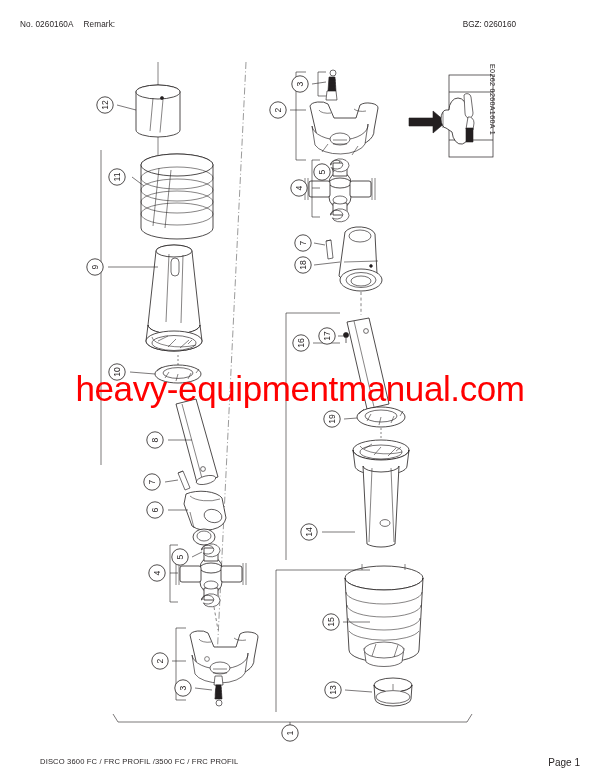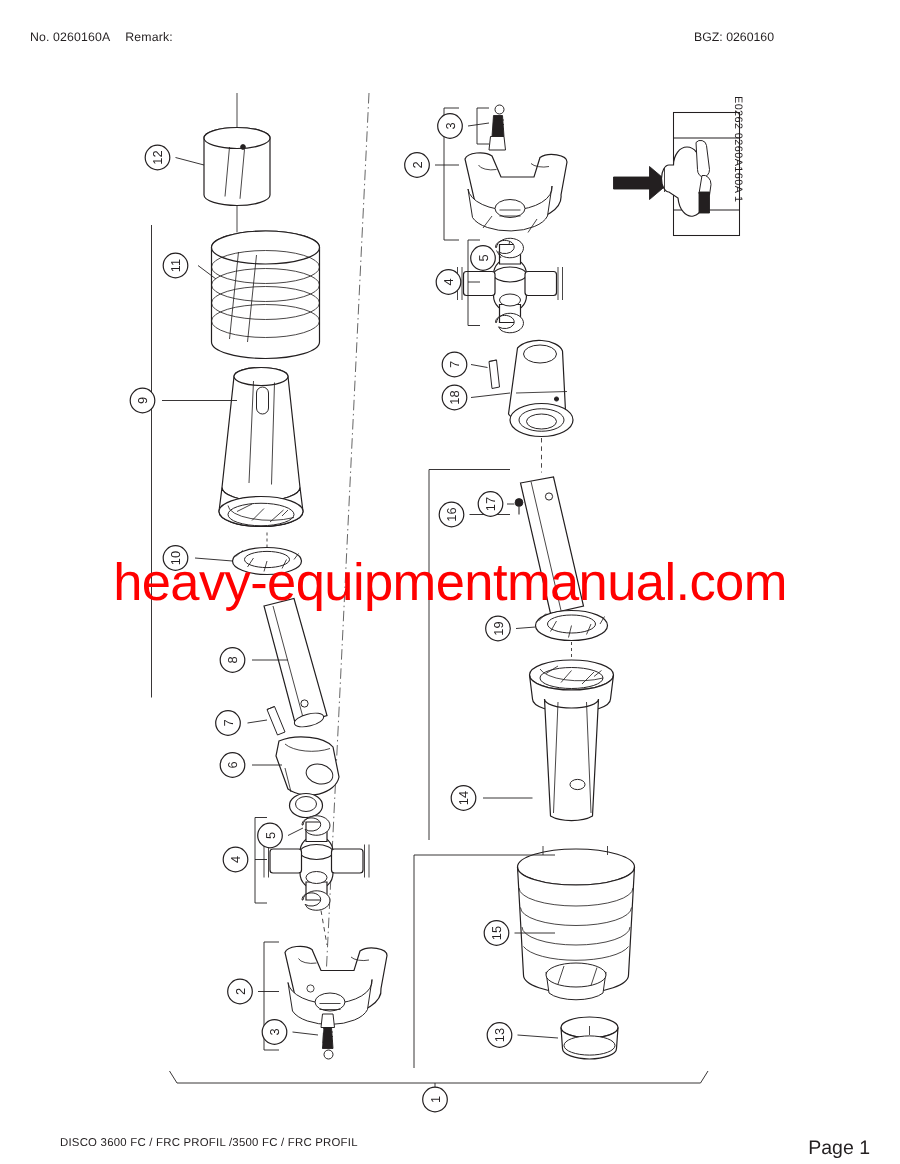--- a/index.html
+++ b/index.html
@@ -9,21 +9,21 @@
   .page{position:absolute;inset:0;width:600px;height:776px;}
 
   
   .hdr{position:absolute;left:0;top:20px;width:536px;height:16px;}
   .hdr .l{position:absolute;left:20px;top:0;font-size:8.2px;letter-spacing:.1px;white-space:nowrap;}
   .hdr .l span{margin-right:10px;}
   .hdr .r{position:absolute;right:20px;top:0;font-size:8.2px;white-space:nowrap;}
 
   .ftr{position:absolute;left:0;top:757px;width:600px;height:16px;}
   .ftr .l{position:absolute;left:4px;top:0;font-size:7.6px;letter-spacing:.15px;white-space:nowrap;margin-left:36px;}
-  .ftr .r{position:absolute;right:20px;top:0;font-size:13px;white-space:nowrap;padding-left:24px;}
+  .ftr .r{position:absolute;right:20px;top:0;font-size:10px;white-space:nowrap;padding-left:24px;}
 
   .vcode{position:absolute;left:497px;top:64px;font-size:7.2px;letter-spacing:.3px;
          white-space:nowrap;transform-origin:left top;transform:rotate(90deg);}
 
   
   .wm{position:absolute;left:50%;top:389px;transform:translate(-50%,-50%);
       font-size:35px;color:#ff0000;white-space:nowrap;letter-spacing:-.4px;
       font-family:"Liberation Sans",sans-serif;pointer-events:none;}
 
   

